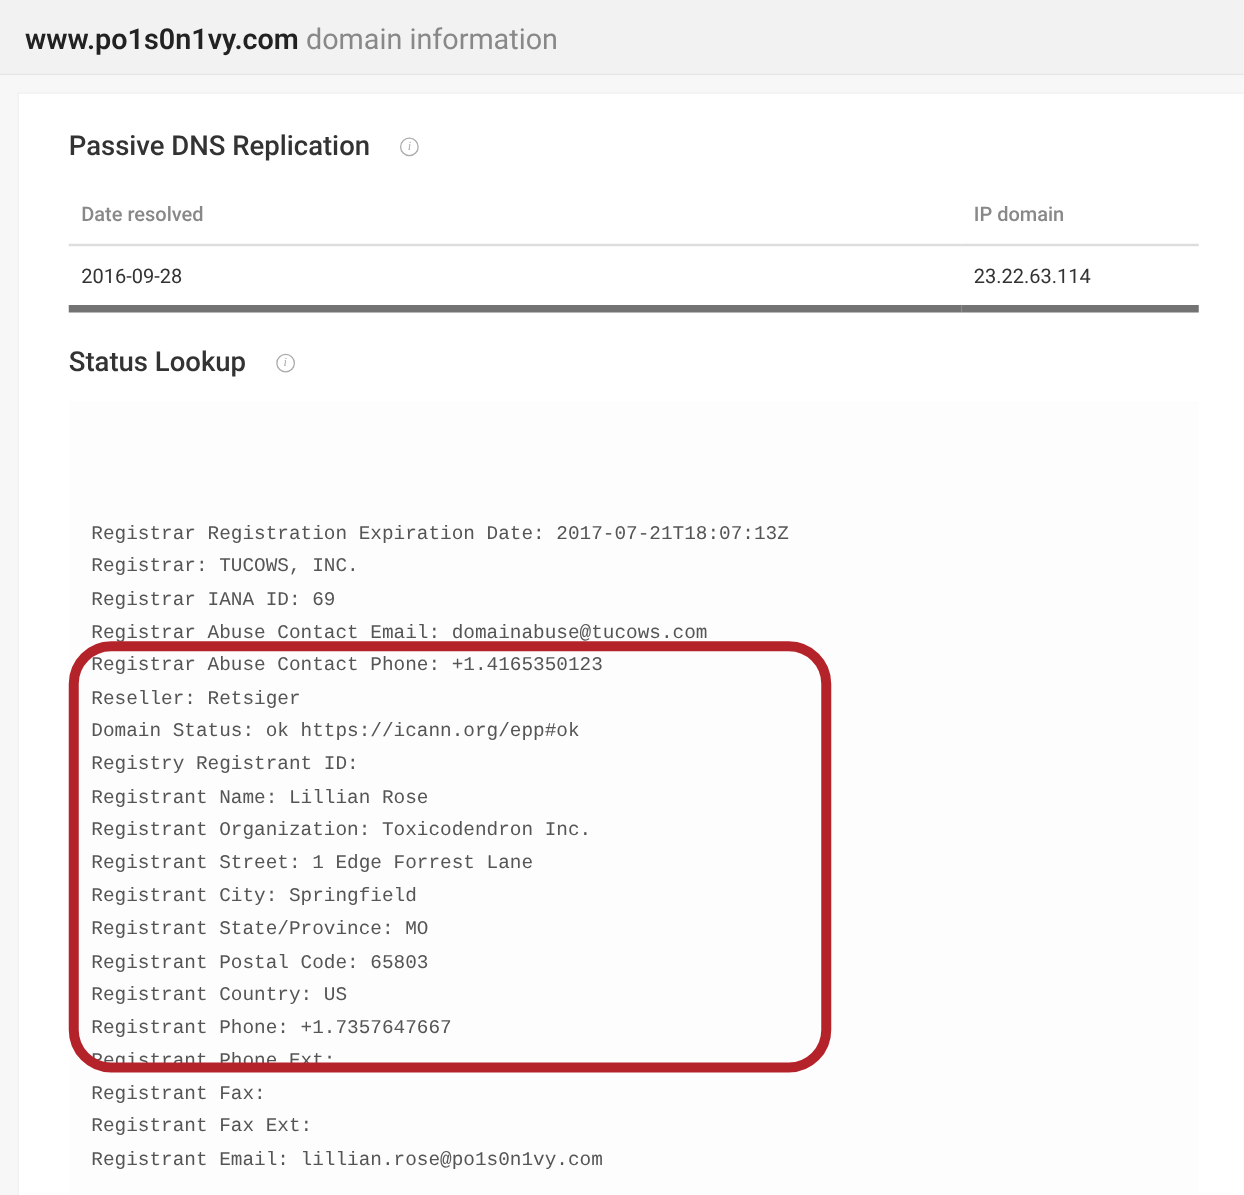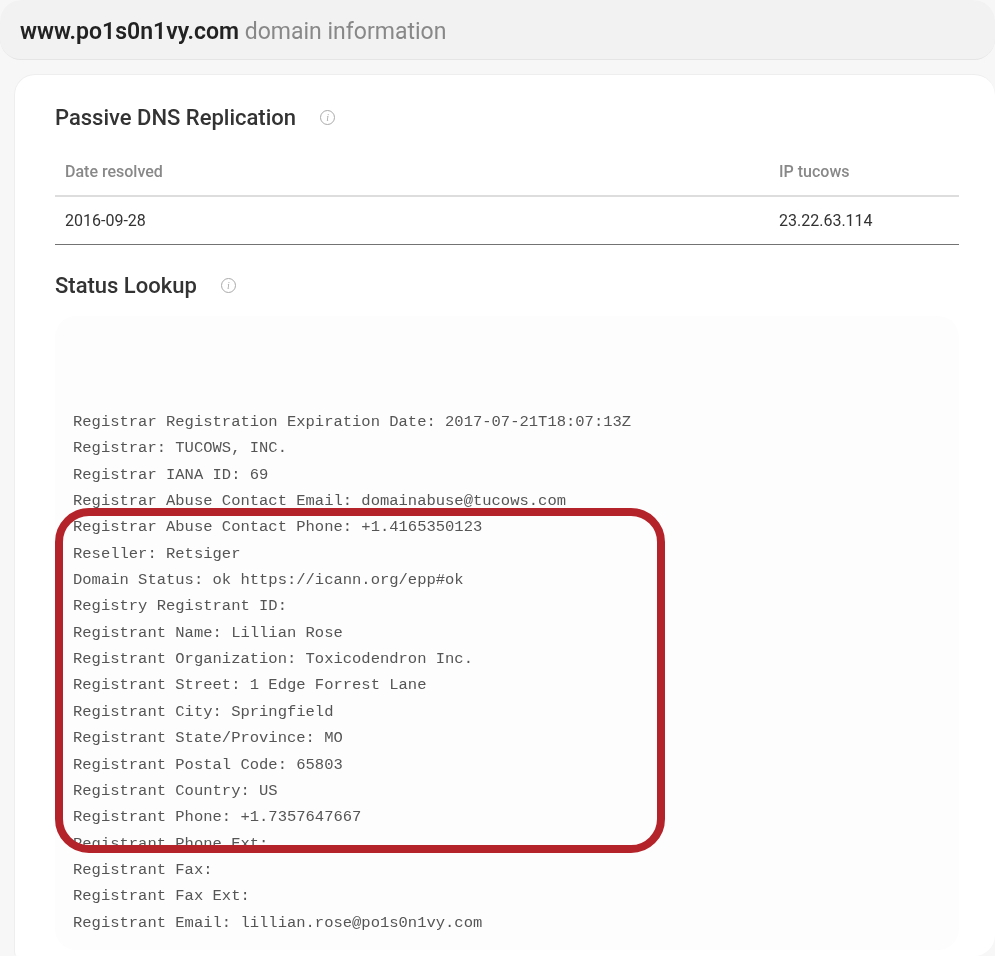--- a/index.html
+++ b/index.html
@@ -1,15 +1,15 @@
 <!DOCTYPE html>
 <html><head>
 <meta charset="utf-8">
 <style>
-  * { box-sizing: border-box; margin: 0; padding: 0; border-radius: 21px; }
+  * { box-sizing: border-box; margin: 0; padding: 0; }
   body {
     font-family: -apple-system, BlinkMacSystemFont, "Segoe UI", Roboto, Helvetica, Arial, sans-serif;
     background: #f7f7f7;
     width: 995px;
     height: 956px;
     overflow: hidden;
     color: #333;
   }
   .header-bar {
     background: #f2f2f2;
@@ -64,21 +64,21 @@
     font-weight: 500;
     color: #888;
     font-size: 16px;
     padding: 14px 10px;
     border-bottom: 2px solid #ddd;
   }
   .dns-table td {
     padding: 14px 10px;
     font-size: 16px;
     color: #333;
-    border-bottom: 1px solid #737373;
+    border-bottom: 6px solid #737373;
   }
   .dns-table .ip-col { width: 190px; }
   .whois-block {
     background: #fdfdfd;
     padding: 14px 18px;
     font-family: "Menlo", "Consolas", "Courier New", monospace;
     font-size: 15.5px;
     line-height: 1.7;
     color: #555;
     white-space: pre;
@@ -103,21 +103,21 @@
 
   <div class="section-title">
     <span>Passive DNS Replication</span>
     <span class="info-circle">i</span>
   </div>
 
   <table class="dns-table">
     <thead>
       <tr>
         <th>Date resolved</th>
-        <th class="ip-col">IP tucows</th>
+        <th class="ip-col">IP domain</th>
       </tr>
     </thead>
     <tbody>
       <tr>
         <td>2016-09-28</td>
         <td>23.22.63.114</td>
       </tr>
     </tbody>
   </table>
 

